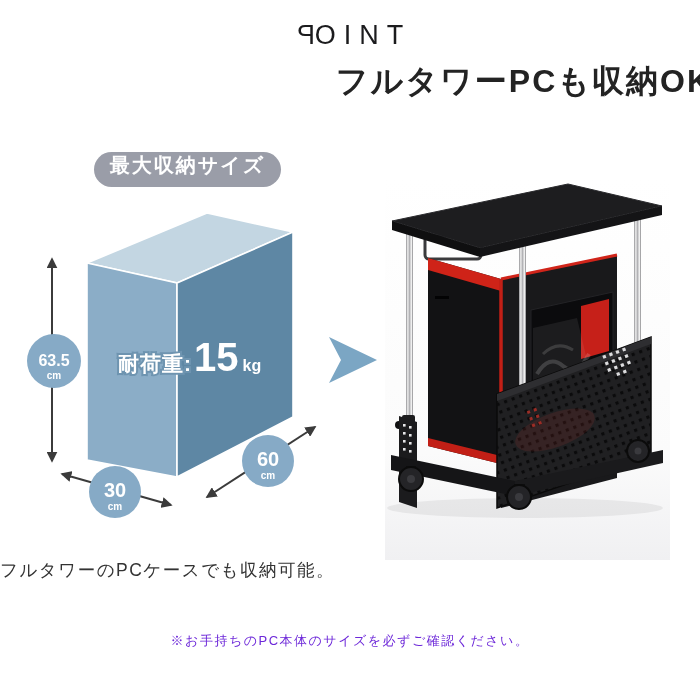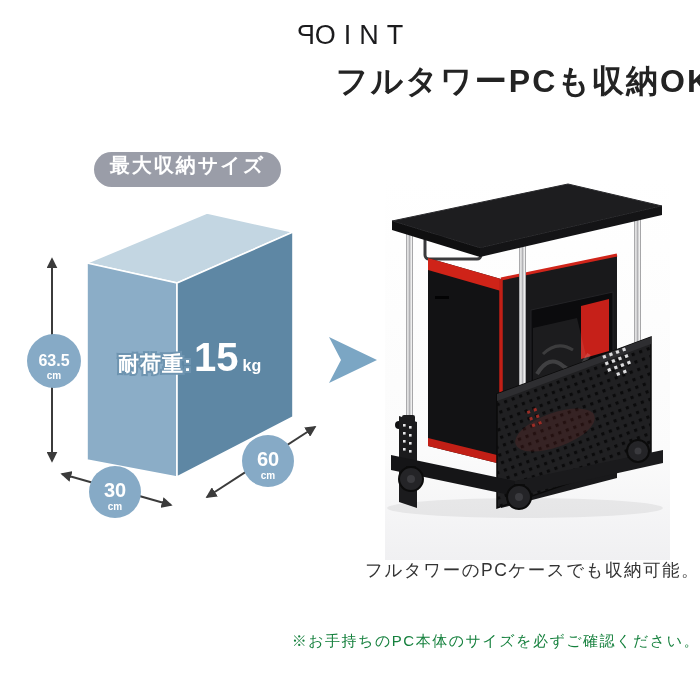--- a/index.html
+++ b/index.html
@@ -15,24 +15,24 @@
     font-size:32px; font-weight:bold; color:#232323; letter-spacing:2px;padding-left:12px; }
 
   .badge { position:absolute; left:94px; top:152px; width:187px; height:35px;
     background:#9a9da8; border-radius:18px; color:#fff; font-size:20px; font-weight:bold;
     letter-spacing:2px; display:flex; justify-content:center; }
 
   .diagram { position:absolute; left:25px; top:195px; }
   .chevron { position:absolute; left:318px; top:328px; }
   .photo   { position:absolute; left:385px; top:178px; }
 
-  .desc { position:absolute; top:558px; left:0; width:100%; text-align:right;
+  .desc { position:absolute; top:558px; left:0; width:100%; text-align:left;
     font-size:17.5px; color:#333; letter-spacing:1.5px; line-height:25px; font-weight:500; }
-  .note { position:absolute; top:632px; left:0; width:100%; text-align:right;
-    font-size:15px; color:#15803d; letter-spacing:1.5px; }
+  .note { position:absolute; top:632px; left:0; width:100%; text-align:center;
+    font-size:13px; color:#6d28d9; letter-spacing:1.5px; }
 
   svg text { font-family:"Liberation Sans", sans-serif; }
 </style>
 </head>
 <body>
 
 <div class="stage">
 
   <div class="point-logo"><span class="flip">P</span><span>O</span><span>I</span><span>N</span><span>T</span></div>
 

